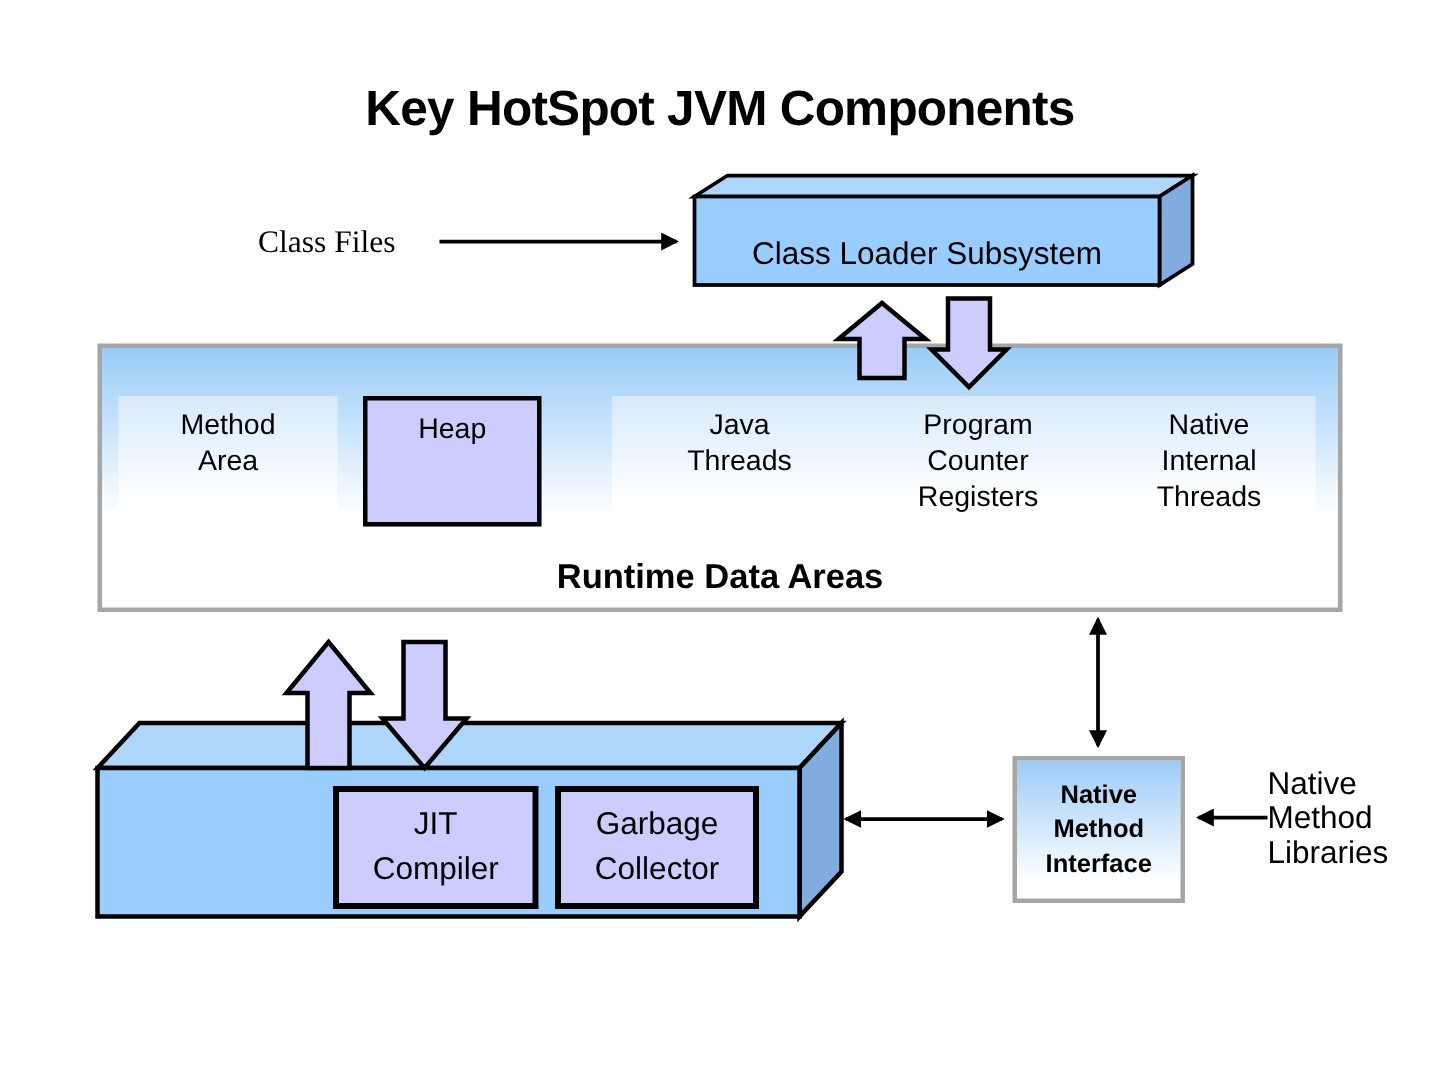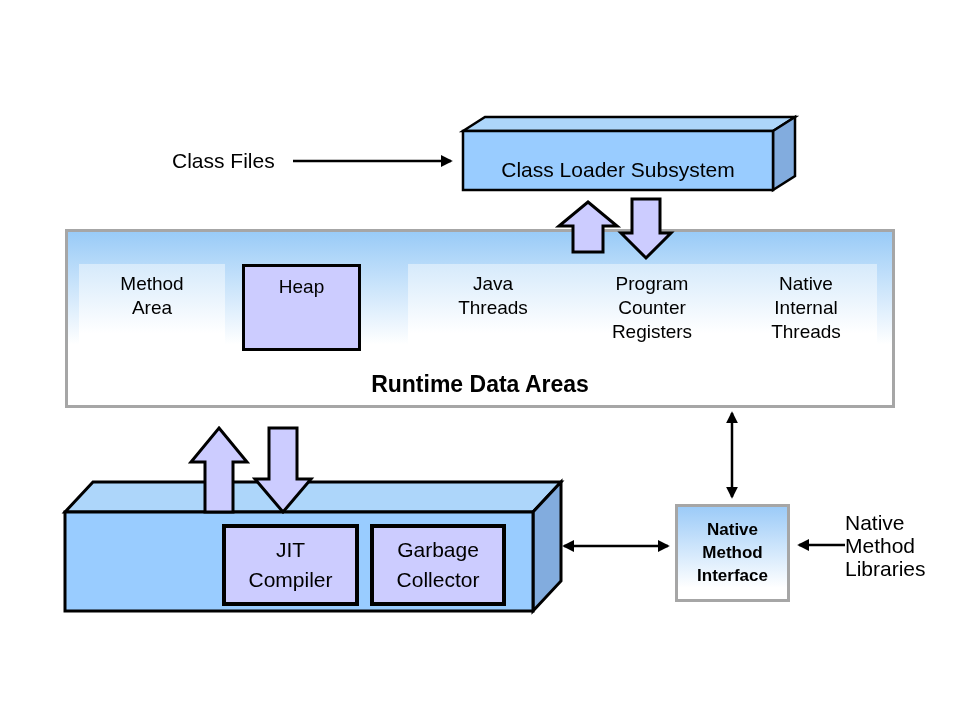--- a/index.html
+++ b/index.html
@@ -1,21 +1,21 @@
 <!DOCTYPE html>
 <html><head>
 <meta charset="utf-8">
 <style>
   html,body{margin:0;padding:0;}
   body{font-family:"Liberation Sans","DejaVu Sans",sans-serif;background:#fff;}
   #slide{position:relative;width:960px;height:720px;background:#ffffff;overflow:hidden;}
   .abs{position:absolute;}
   .label{position:absolute;color:#000;white-space:pre-line;}
   #title{top:53px;left:0;width:960px;text-align:center;font-size:33px;font-weight:bold;letter-spacing:-0.5px;}
-  #class-files{left:172px;top:149px;font-size:21px;}
+  #class-files{left:172px;top:149px;font-size:21px;font-family:Liberation Serif, serif;}
   #class-loader-label{left:463px;top:131px;width:310px;height:77px;display:flex;align-items:center;justify-content:center;font-size:21px;z-index:3;}
   
   #runtime-box{left:65px;top:229px;width:830px;height:179px;border:3px solid #a6a6a6;box-sizing:border-box;background:linear-gradient(180deg,#99cbf7 0%,#ffffff 65%);z-index:1;}
   .rt-box{position:absolute;top:32px;height:87px;background:linear-gradient(180deg,#d6eafb 0%,#ffffff 80%);text-align:center;font-size:19px;line-height:24px;padding-top:8px;box-sizing:border-box;white-space:pre-line;}
   #rt-method{left:11px;width:146px;}
   #rt-heap{left:174px;width:119px;background:#ccccff;border:3px solid #000;}
   #rt-java{left:340px;width:170px;}
   #rt-pcr{left:498px;width:172px;}
   #rt-nit{left:667px;width:142px;}
   #runtime-caption{position:absolute;top:139px;left:0;width:100%;text-align:center;font-weight:bold;font-size:23px;}
@@ -28,20 +28,21 @@
   #gc-box{left:370px;width:136px;}
   
   #nmi-box{left:675px;top:504px;width:115px;height:98px;border:3px solid #a6a6a6;box-sizing:border-box;background:linear-gradient(180deg,#9ccbf8 0%,#ffffff 88%);text-align:center;font-size:17px;font-weight:bold;line-height:23px;padding-top:11px;white-space:pre-line;z-index:3;}
   #nml-label{left:845px;top:511px;font-size:21px;line-height:23px;z-index:3;}
 </style>
 </head>
 <body>
 
 <div id="slide">
 
+  <div id="title" class="label">Key HotSpot JVM Components</div>
 
   <div id="class-files" class="label">Class Files</div>
 
   <div id="runtime-box" class="abs">
     <div id="rt-method" class="rt-box">Method
 Area</div>
     <div id="rt-heap" class="rt-box">Heap</div>
     <div id="rt-java" class="rt-box">Java
 Threads</div>
     <div id="rt-pcr" class="rt-box">Program

